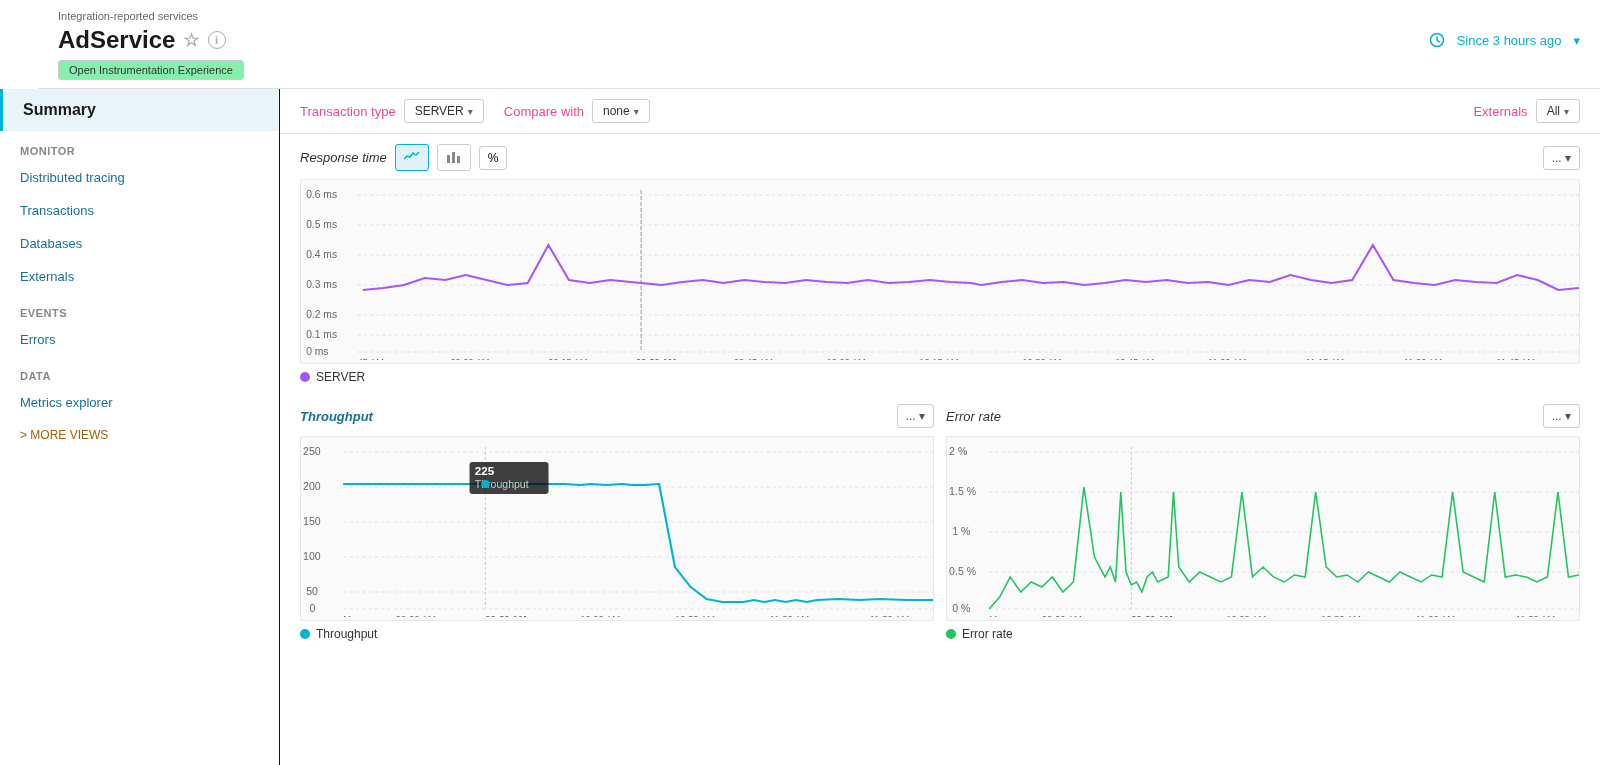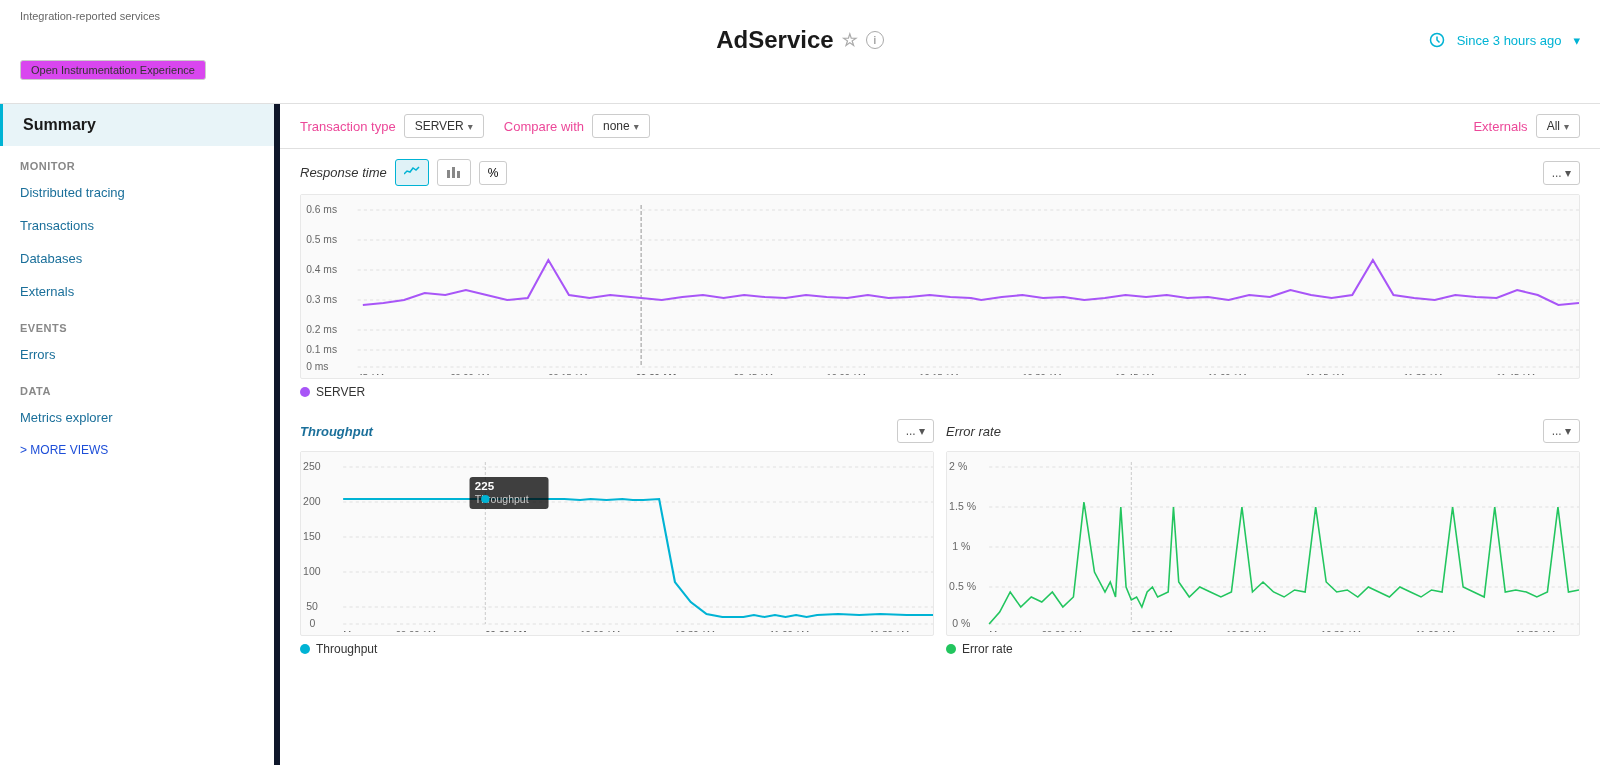--- a/index.html
+++ b/index.html
@@ -1,36 +1,36 @@
 <!DOCTYPE html>
 <html><head>
   <meta charset="utf-8">
   <style>
     * { box-sizing: border-box; margin: 0; padding: 0; }
     body { font-family: -apple-system, BlinkMacSystemFont, 'Segoe UI', sans-serif; font-size: 13px; background: #fff; color: #333; }
 
     
-    .header { padding: 10px 20px 23px; border-bottom: 1px solid #e0e0e0; }
+    .header { padding: 10px 20px 8px; border-bottom: 1px solid #e0e0e0; margin-left: 38px; }
     .breadcrumb { font-size: 11px; color: #666; margin-bottom: 4px; }
-    .service-title { display: flex; align-items: center; gap: 8px; font-size: 24px; font-weight: 600; color: #1a1a1a; justify-content: center; }
+    .service-title { display: flex; align-items: center; gap: 8px; font-size: 24px; font-weight: 600; color: #1a1a1a; }
     .star-icon { color: #aaa; cursor: pointer; font-size: 18px; }
     .info-icon { color: #aaa; cursor: pointer; font-size: 16px; border: 1px solid #aaa; border-radius: 50%; width: 18px; height: 18px; display: inline-flex; align-items: center; justify-content: center; font-size: 11px; }
-    .open-btn { margin-top: 6px; border: 1px solid #ccc; background: #d946ef; padding: 3px 10px; border-radius: 3px; font-size: 11px; color: #333; cursor: pointer; }
+    .open-btn { margin-top: 6px; border: 1px solid #ccc; background: #86efac; padding: 3px 10px; border-radius: 3px; font-size: 11px; color: #333; cursor: pointer; }
     .time-selector { position: absolute; right: 20px; top: 32px; display: flex; align-items: center; gap: 12px; color: #00b3d4; font-size: 13px; cursor: pointer; }
     .time-selector svg { width: 16px; height: 16px; }
 
     
     .layout { display: flex; height: calc(100vh - 88px); }
 
     
-    .sidebar { width: 280px; min-width: 280px; border-right: 6px solid #0f172a; padding-top: 0; }
+    .sidebar { width: 280px; min-width: 280px; border-right: 1px solid #0f172a; padding-top: 0; }
     .sidebar-active { background: #e8f4f8; padding: 12px 20px; font-size: 16px; font-weight: 600; color: #1a1a1a; border-left: 3px solid #00b3d4; }
     .sidebar-section { padding: 14px 20px 4px; font-size: 11px; font-weight: 600; color: #888; letter-spacing: 0.5px; text-transform: uppercase; }
     .sidebar-item { padding: 9px 20px; font-size: 13px; color: #1a6f9a; cursor: pointer; }
-    .sidebar-more { padding: 9px 20px; font-size: 12px; color: #1d4ed8; cursor: pointer; display: flex; align-items: center; gap: 4px; }
+    .sidebar-more { padding: 9px 20px; font-size: 12px; color: #a16207; cursor: pointer; display: flex; align-items: center; gap: 4px; }
 
     
     .main { flex: 1; overflow-y: auto; padding: 0; }
 
     
     .toolbar { display: flex; align-items: center; padding: 10px 20px; border-bottom: 1px solid #e0e0e0; gap: 20px; }
     .toolbar-group { display: flex; align-items: center; gap: 8px; }
     .toolbar-label { font-size: 13px; color: #ec4899; font-weight: 500; text-align: right; }
     .dropdown-btn { border: 1px solid #ccc; background: #fff; padding: 4px 10px; border-radius: 3px; font-size: 12px; color: #333; cursor: pointer; display: flex; align-items: center; gap: 4px; }
     .dropdown-btn::after { content: '▾'; font-size: 10px; color: #666; }

